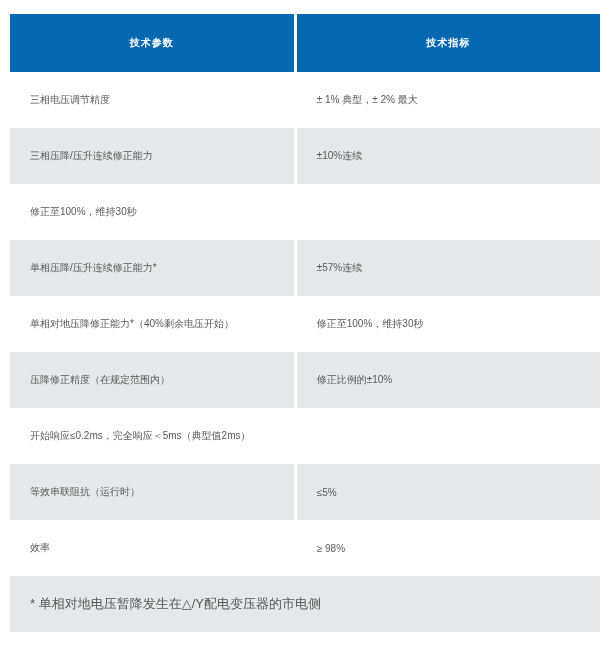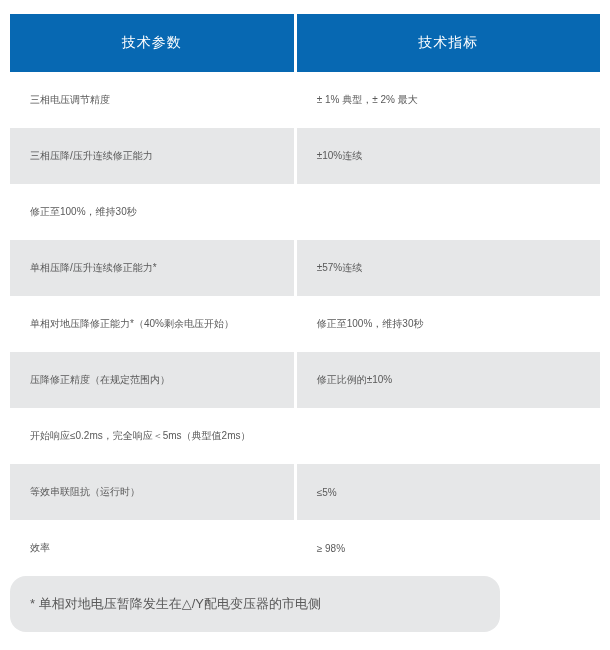--- a/index.html
+++ b/index.html
@@ -21,41 +21,40 @@
   .cell {
     display: flex;
     align-items: center;
   }
   .col1 { width: 290px; }
   .col2 { width: 310px; }
   .header-row { height: 58px; }
   .header-row .cell {
     background: #0768b2;
     color: #ffffff;
-    font-size: 14px;
-    font-weight: normal;
+    font-size: 10px;
+    font-weight: bold;
     justify-content: center;
     letter-spacing: 1px;
   }
   .data-row { height: 56px; }
   .data-row .cell {
     padding: 0 20px;
     font-size: 10px;
     color: #595959;
     background: #ffffff;
   }
   .data-row.alt .cell { background: #e6e7e8; }
   .footnote-row { height: 56px; }
   .footnote-row .cell {
-    width: 490px;
+    width: 590px;
     background: #e6e7e8;
     padding: 0 20px;
     font-size: 13px;
     color: #595959;
-    border-radius: 16px;
   }
 </style>
 </head>
 <body>
 
 <div class="spec-table">
 
   <div class="row header-row">
     <div class="cell col1">技术参数</div>
     <div class="cell col2">技术指标</div>

